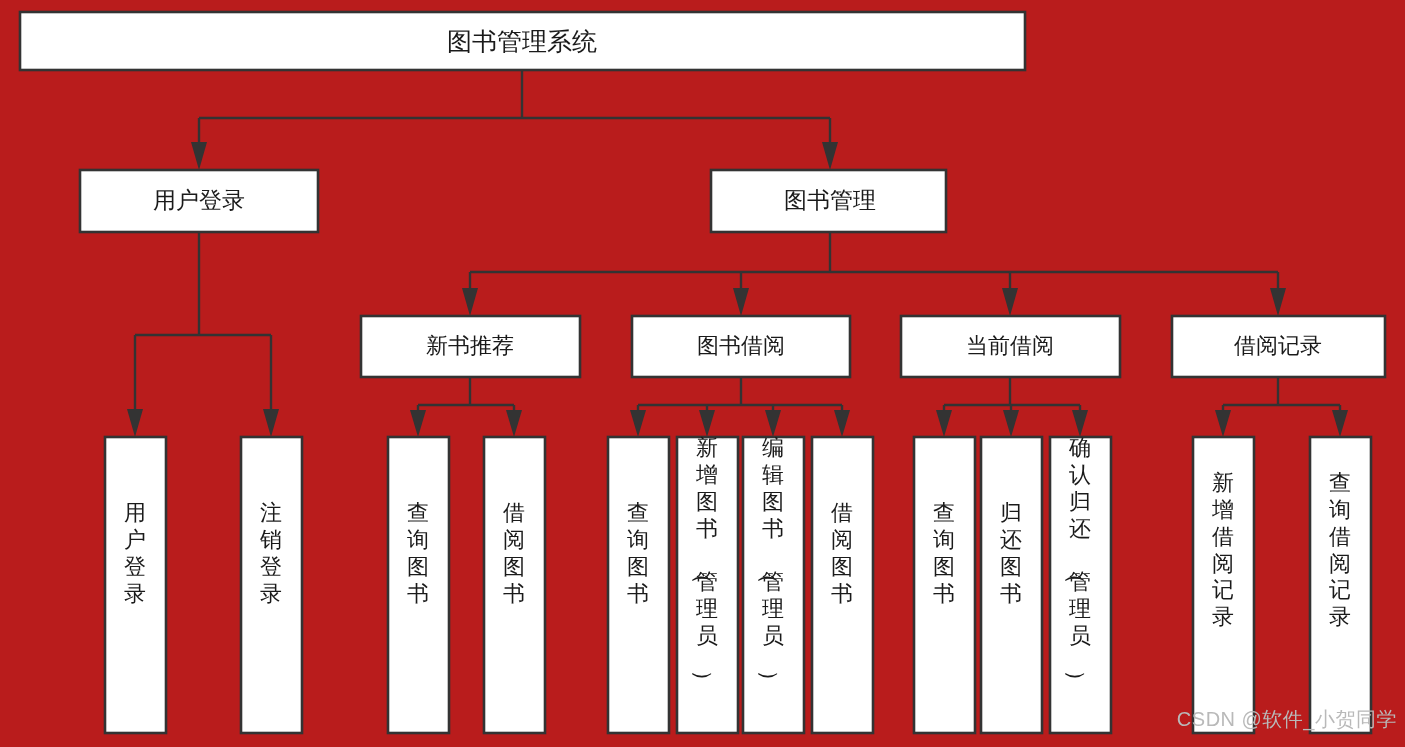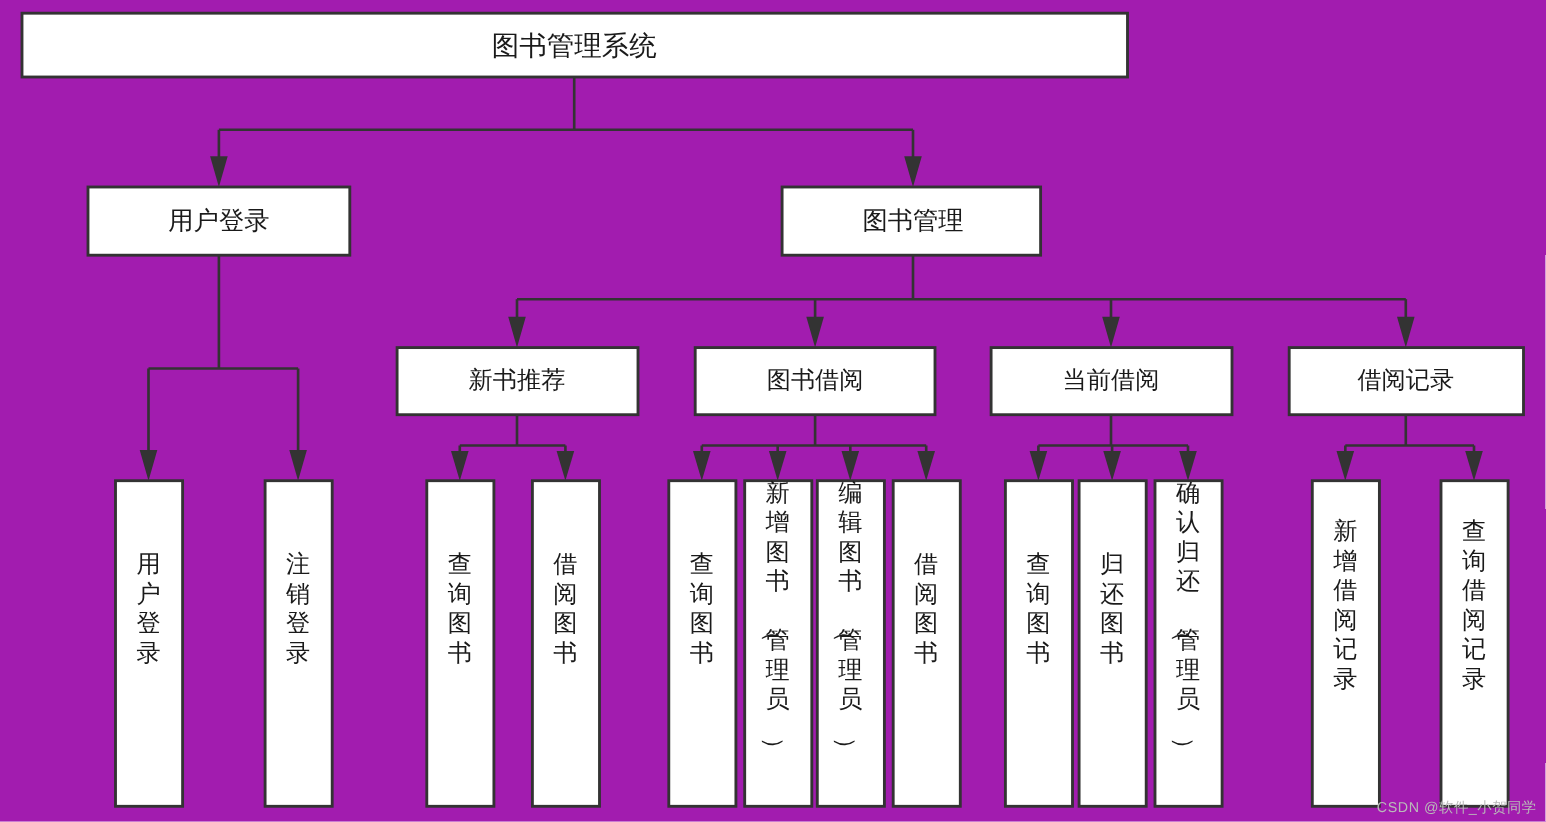--- a/index.html
+++ b/index.html
@@ -7,21 +7,21 @@
     padding: 0;
     background: #ffffff;
   }
   body {
     font-family: "Liberation Sans", "DejaVu Sans", sans-serif;
   }
   #diagram-root {
     position: relative;
     width: 1405px;
     height: 747px;
-    background: #a21caf;
+    background: #b91c1c;
     overflow: hidden;
   }
   svg#flow-svg {
     position: absolute;
     left: 0;
     top: 0;
     width: 1405px;
     height: 747px;
   }
   .node-rect {
@@ -48,23 +48,23 @@
     stroke: #333333;
     stroke-width: 2.4;
     fill: none;
   }
   .edge-arrow {
     fill: #333333;
   }
   .watermark-text {
     position: absolute;
     right: 8px;
-    bottom: 4px;
-    font-family: "Liberation Sans", "DejaVu Sans", sans-serif;
-    font-size: 13px;
+    bottom: 14px;
+    font-family: "Liberation Sans", "DejaVu Sans", sans-serif;
+    font-size: 20px;
     color: #b9b9b9;
     white-space: nowrap;
     letter-spacing: 0.5px;
   }
 </style>
 </head>
 <body>
 
 <div id="diagram-root">
 

